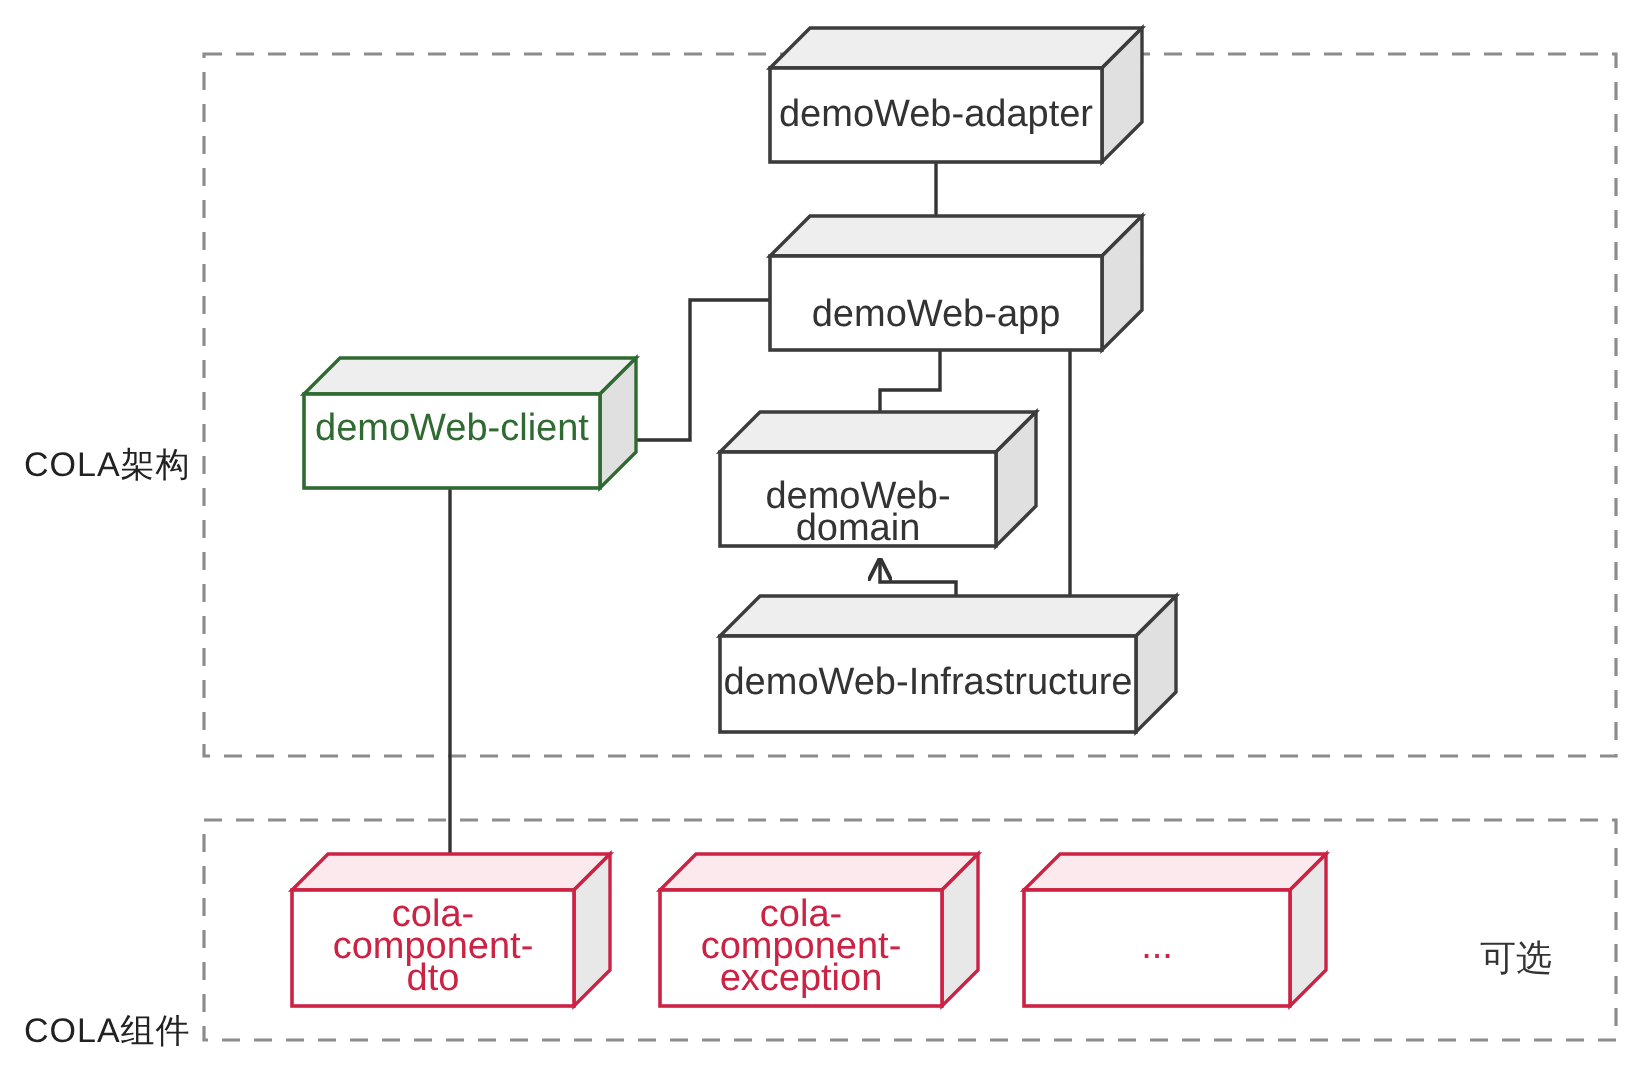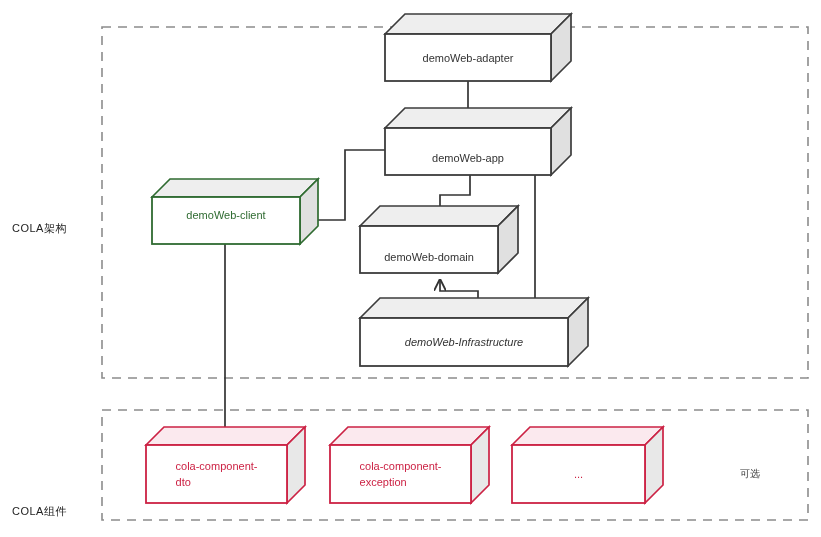--- a/index.html
+++ b/index.html
@@ -19,42 +19,42 @@
   }
   #diagram-svg {
     position: absolute;
     left: 0;
     top: 0;
     width: 821px;
     height: 537px;
   }
   .group-label {
     position: absolute;
-    font-size: 11px;
+    font-size: 17px;
     color: #222222;
     letter-spacing: 0.5px;
     white-space: nowrap;
   }
   .box-label {
     position: absolute;
     display: flex;
     align-items: center;
     justify-content: center;
-    text-align: left;
-    font-size: 11px;
+    text-align: center;
+    font-size: 19px;
     line-height: 16px;
     white-space: pre-line;
     pointer-events: none;
   }
   .box-label.dark  { color: #333333; }
   .box-label.green { color: #2f6b31; }
   .box-label.red   { color: #cc2244; }
   .optional-label {
     position: absolute;
-    font-size: 10px;
+    font-size: 18px;
     color: #333333;
     white-space: nowrap;
   }
   .watermark {
     position: absolute;
     font-size: 30px;
     color: rgba(130,130,130,0.42);
     white-space: nowrap;
     letter-spacing: 2px;
     pointer-events: none;
@@ -126,21 +126,21 @@
           <rect x="512" y="445" width="133" height="58" fill="#ffffff" stroke="#cc2244" stroke-width="1.8"></rect>
         </g>
       </g>
   </svg>
 
   <div id="label-layer">
       <div class="box-label dark" style="left: 385px; top: 34px; width: 166px; height: 47px; color: rgb(51, 51, 51);">demoWeb-adapter</div>
       <div class="box-label dark" style="left: 385px; top: 128px; width: 166px; height: 60px; color: rgb(51, 51, 51);">demoWeb-app</div>
       <div class="box-label green" style="left: 152px; top: 197px; width: 148px; height: 36px; color: rgb(47, 107, 49);">demoWeb-client</div>
       <div class="box-label dark" style="left: 360px; top: 226px; width: 138px; height: 62px; color: rgb(51, 51, 51);">demoWeb-domain</div>
-      <div class="box-label dark" style="left: 360px; top: 318px; width: 208px; height: 48px; color: rgb(51, 51, 51); font-style: italic;">demoWeb-Infrastructure</div>
+      <div class="box-label dark" style="left: 360px; top: 318px; width: 208px; height: 48px; color: rgb(51, 51, 51);">demoWeb-Infrastructure</div>
       <div class="box-label red" style="left: 146px; top: 445px; width: 141px; height: 58px; color: rgb(204, 34, 68);">cola-component-
 dto</div>
       <div class="box-label red" style="left: 330px; top: 445px; width: 141px; height: 58px; color: rgb(204, 34, 68);">cola-component-
 exception</div>
       <div class="box-label red" style="left: 512px; top: 445px; width: 133px; height: 58px; color: rgb(204, 34, 68);">...</div>
       <div class="group-label" style="left: 12px; top: 221px;">COLA架构</div>
       <div class="group-label" style="left: 12px; top: 464px; margin-top: 40px;">COLA组件</div>
     </div>
 
   <div class="optional-label" style="left: 740px; top: 467px;">可选</div>

